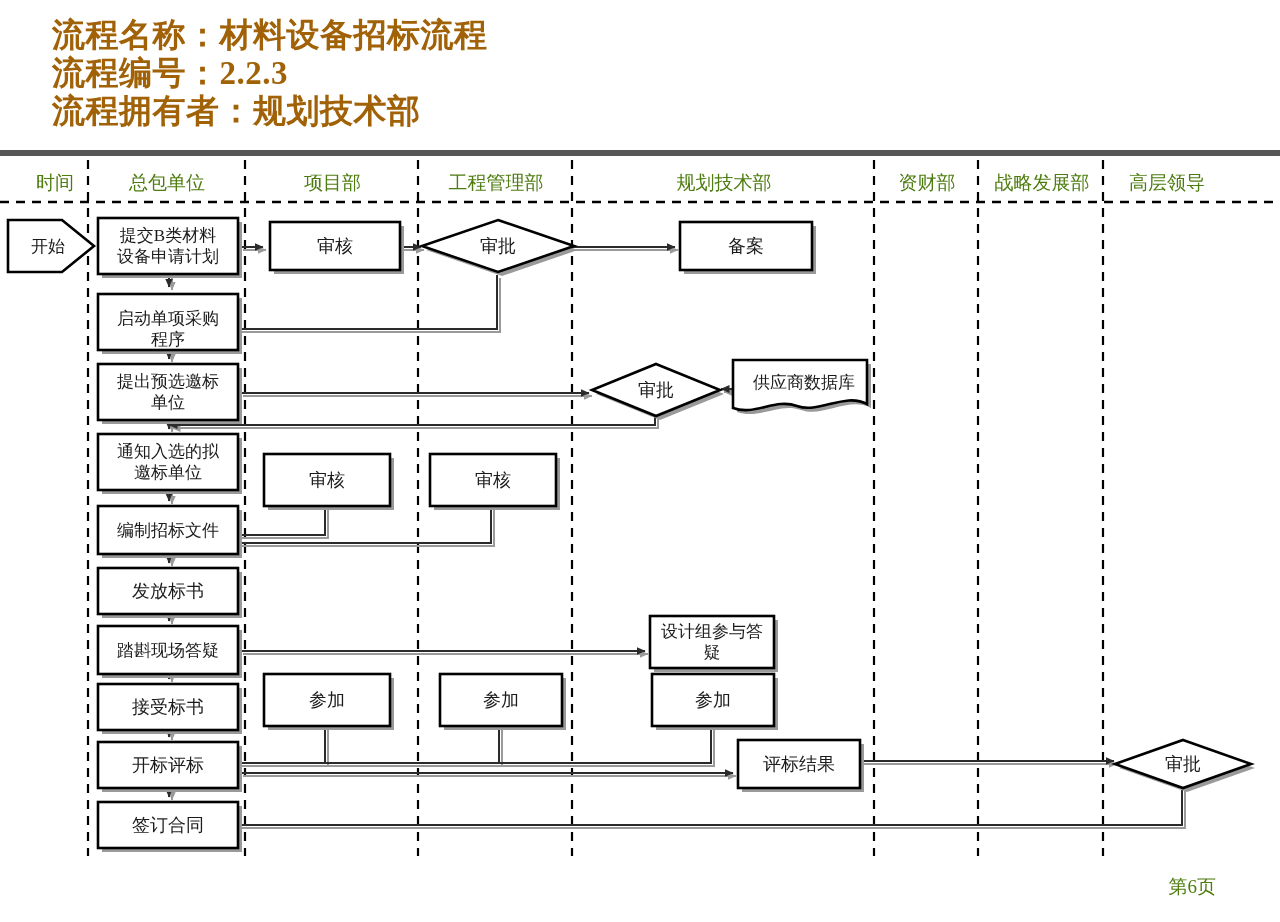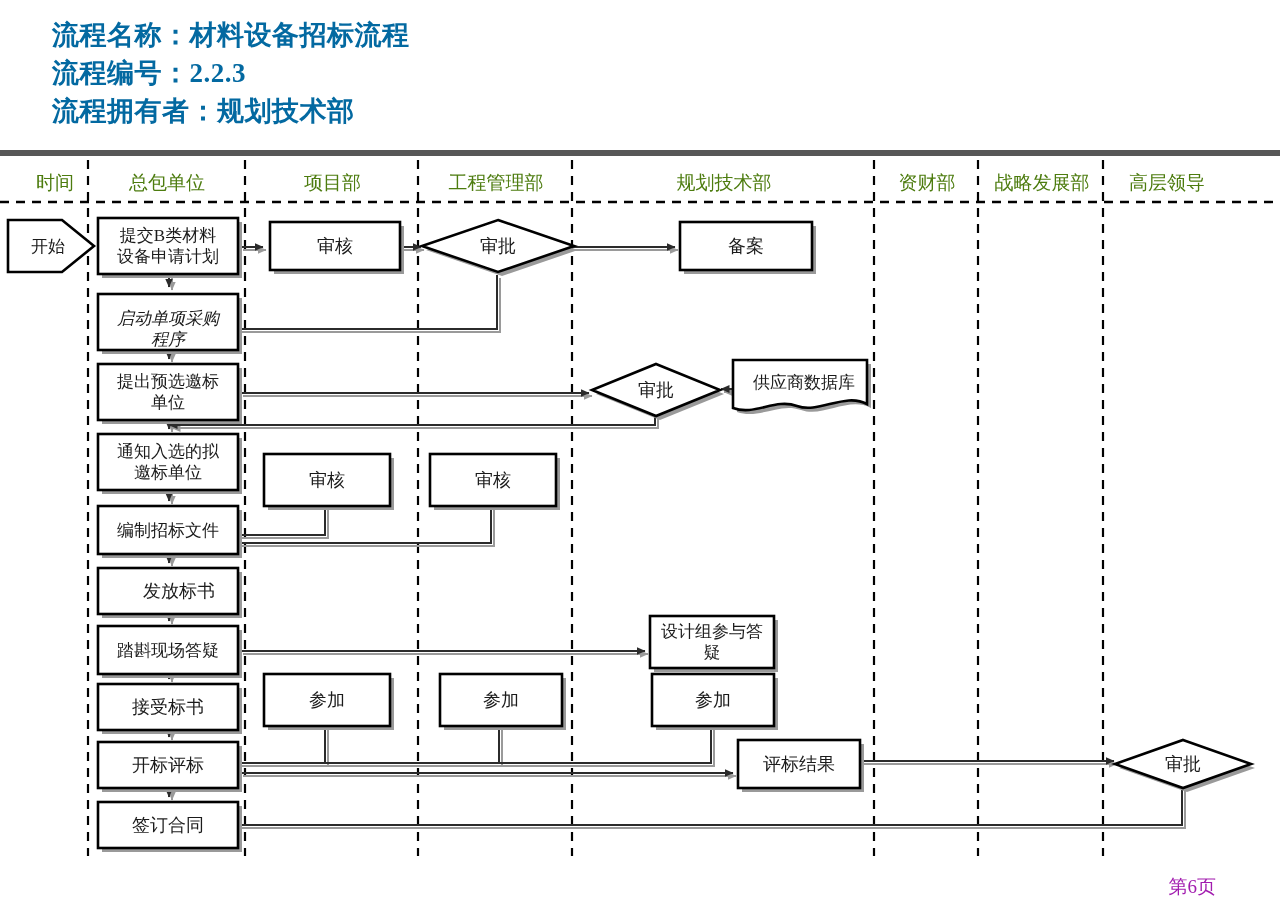--- a/index.html
+++ b/index.html
@@ -16,23 +16,23 @@
 
   
   #header {
     position: absolute;
     left: 52px; top: 16px;
     width: 900px;
   }
   #header .hline {
     font-family: "Liberation Serif", "DejaVu Serif", serif;
     font-weight: bold;
-    font-size: 27px;
+    font-size: 33px;
     line-height: 38px;
-    color: #0369a1;
+    color: #a16207;
     white-space: nowrap;
     letter-spacing: 0.5px;
   }
 
   
   #top-rule {
     position: absolute;
     left: 0; top: 150px;
     width: 1280px; height: 6px;
     background: #575757;
@@ -70,21 +70,21 @@
     pointer-events: none;
     font-family: "Liberation Serif", "DejaVu Serif", serif;
   }
   .node-label.small { font-size: 17px; line-height: 21px; }
 
   
   #footer {
     position: absolute;
     right: 64px; bottom: 22px;
     font-size: 19px;
-    color: #a21caf;
+    color: #4d7c0f;
     font-family: "Liberation Serif", "DejaVu Serif", serif;
   }
 </style>
 </head>
 <body>
 
 <div id="header">
   <div class="hline">流程名称：材料设备招标流程</div>
   <div class="hline">流程编号：2.2.3</div>
   <div class="hline">流程拥有者：规划技术部</div>
@@ -258,32 +258,32 @@
   <div class="colhead" style="left:878px; top:14px; width:98px;">资财部</div>
   <div class="colhead" style="left:982px; top:14px; width:120px;">战略发展部</div>
   <div class="colhead" style="left:1107px;top:14px; width:120px;">高层领导</div>
 
   <div class="node-label small" style="left:8px;   top:64px;  width:80px;  height:52px;">开始</div>
   <div class="node-label small" style="left:98px;  top:62px;  width:140px; height:56px;">提交B类材料
 设备申请计划</div>
   <div class="node-label" style="left:270px; top:66px;  width:130px; height:48px;">审核</div>
   <div class="node-label" style="left:422px; top:64px;  width:152px; height:52px;">审批</div>
   <div class="node-label" style="left:680px; top:66px;  width:132px; height:48px;">备案</div>
-  <div class="node-label small" style="left:98px;  top:138px; width:140px; height:69px;font-style:italic;">启动单项采购
+  <div class="node-label small" style="left:98px;  top:138px; width:140px; height:69px;">启动单项采购
 程序</div>
   <div class="node-label small" style="left:98px;  top:208px; width:140px; height:56px;">提出预选邀标
 单位</div>
   <div class="node-label" style="left:592px; top:208px; width:128px; height:52px;">审批</div>
   <div class="node-label small" style="left:733px; top:204px; width:134px; height:44px;padding-left:8px;">供应商数据库</div>
   <div class="node-label small" style="left:98px;  top:278px; width:140px; height:56px;">通知入选的拟
 邀标单位</div>
   <div class="node-label" style="left:264px; top:298px; width:126px; height:52px;">审核</div>
   <div class="node-label" style="left:430px; top:298px; width:126px; height:52px;">审核</div>
   <div class="node-label small" style="left:98px;  top:350px; width:140px; height:48px;">编制招标文件</div>
-  <div class="node-label" style="left:98px;  top:412px; width:140px; height:46px;margin-left:11px;">发放标书</div>
+  <div class="node-label" style="left:98px;  top:412px; width:140px; height:46px;">发放标书</div>
   <div class="node-label small" style="left:98px;  top:470px; width:140px; height:48px;">踏斟现场答疑</div>
   <div class="node-label small" style="left:650px; top:460px; width:124px; height:52px;">设计组参与答
 疑</div>
   <div class="node-label" style="left:98px;  top:528px; width:140px; height:46px;border-radius:19px;">接受标书</div>
   <div class="node-label" style="left:264px; top:518px; width:126px; height:52px;">参加</div>
   <div class="node-label" style="left:440px; top:518px; width:122px; height:52px;">参加</div>
   <div class="node-label" style="left:652px; top:518px; width:122px; height:52px;">参加</div>
   <div class="node-label" style="left:98px;  top:586px; width:140px; height:46px;">开标评标</div>
   <div class="node-label" style="left:738px; top:584px; width:122px; height:48px;">评标结果</div>
   <div class="node-label" style="left:1115px;top:584px; width:136px; height:48px;">审批</div>

